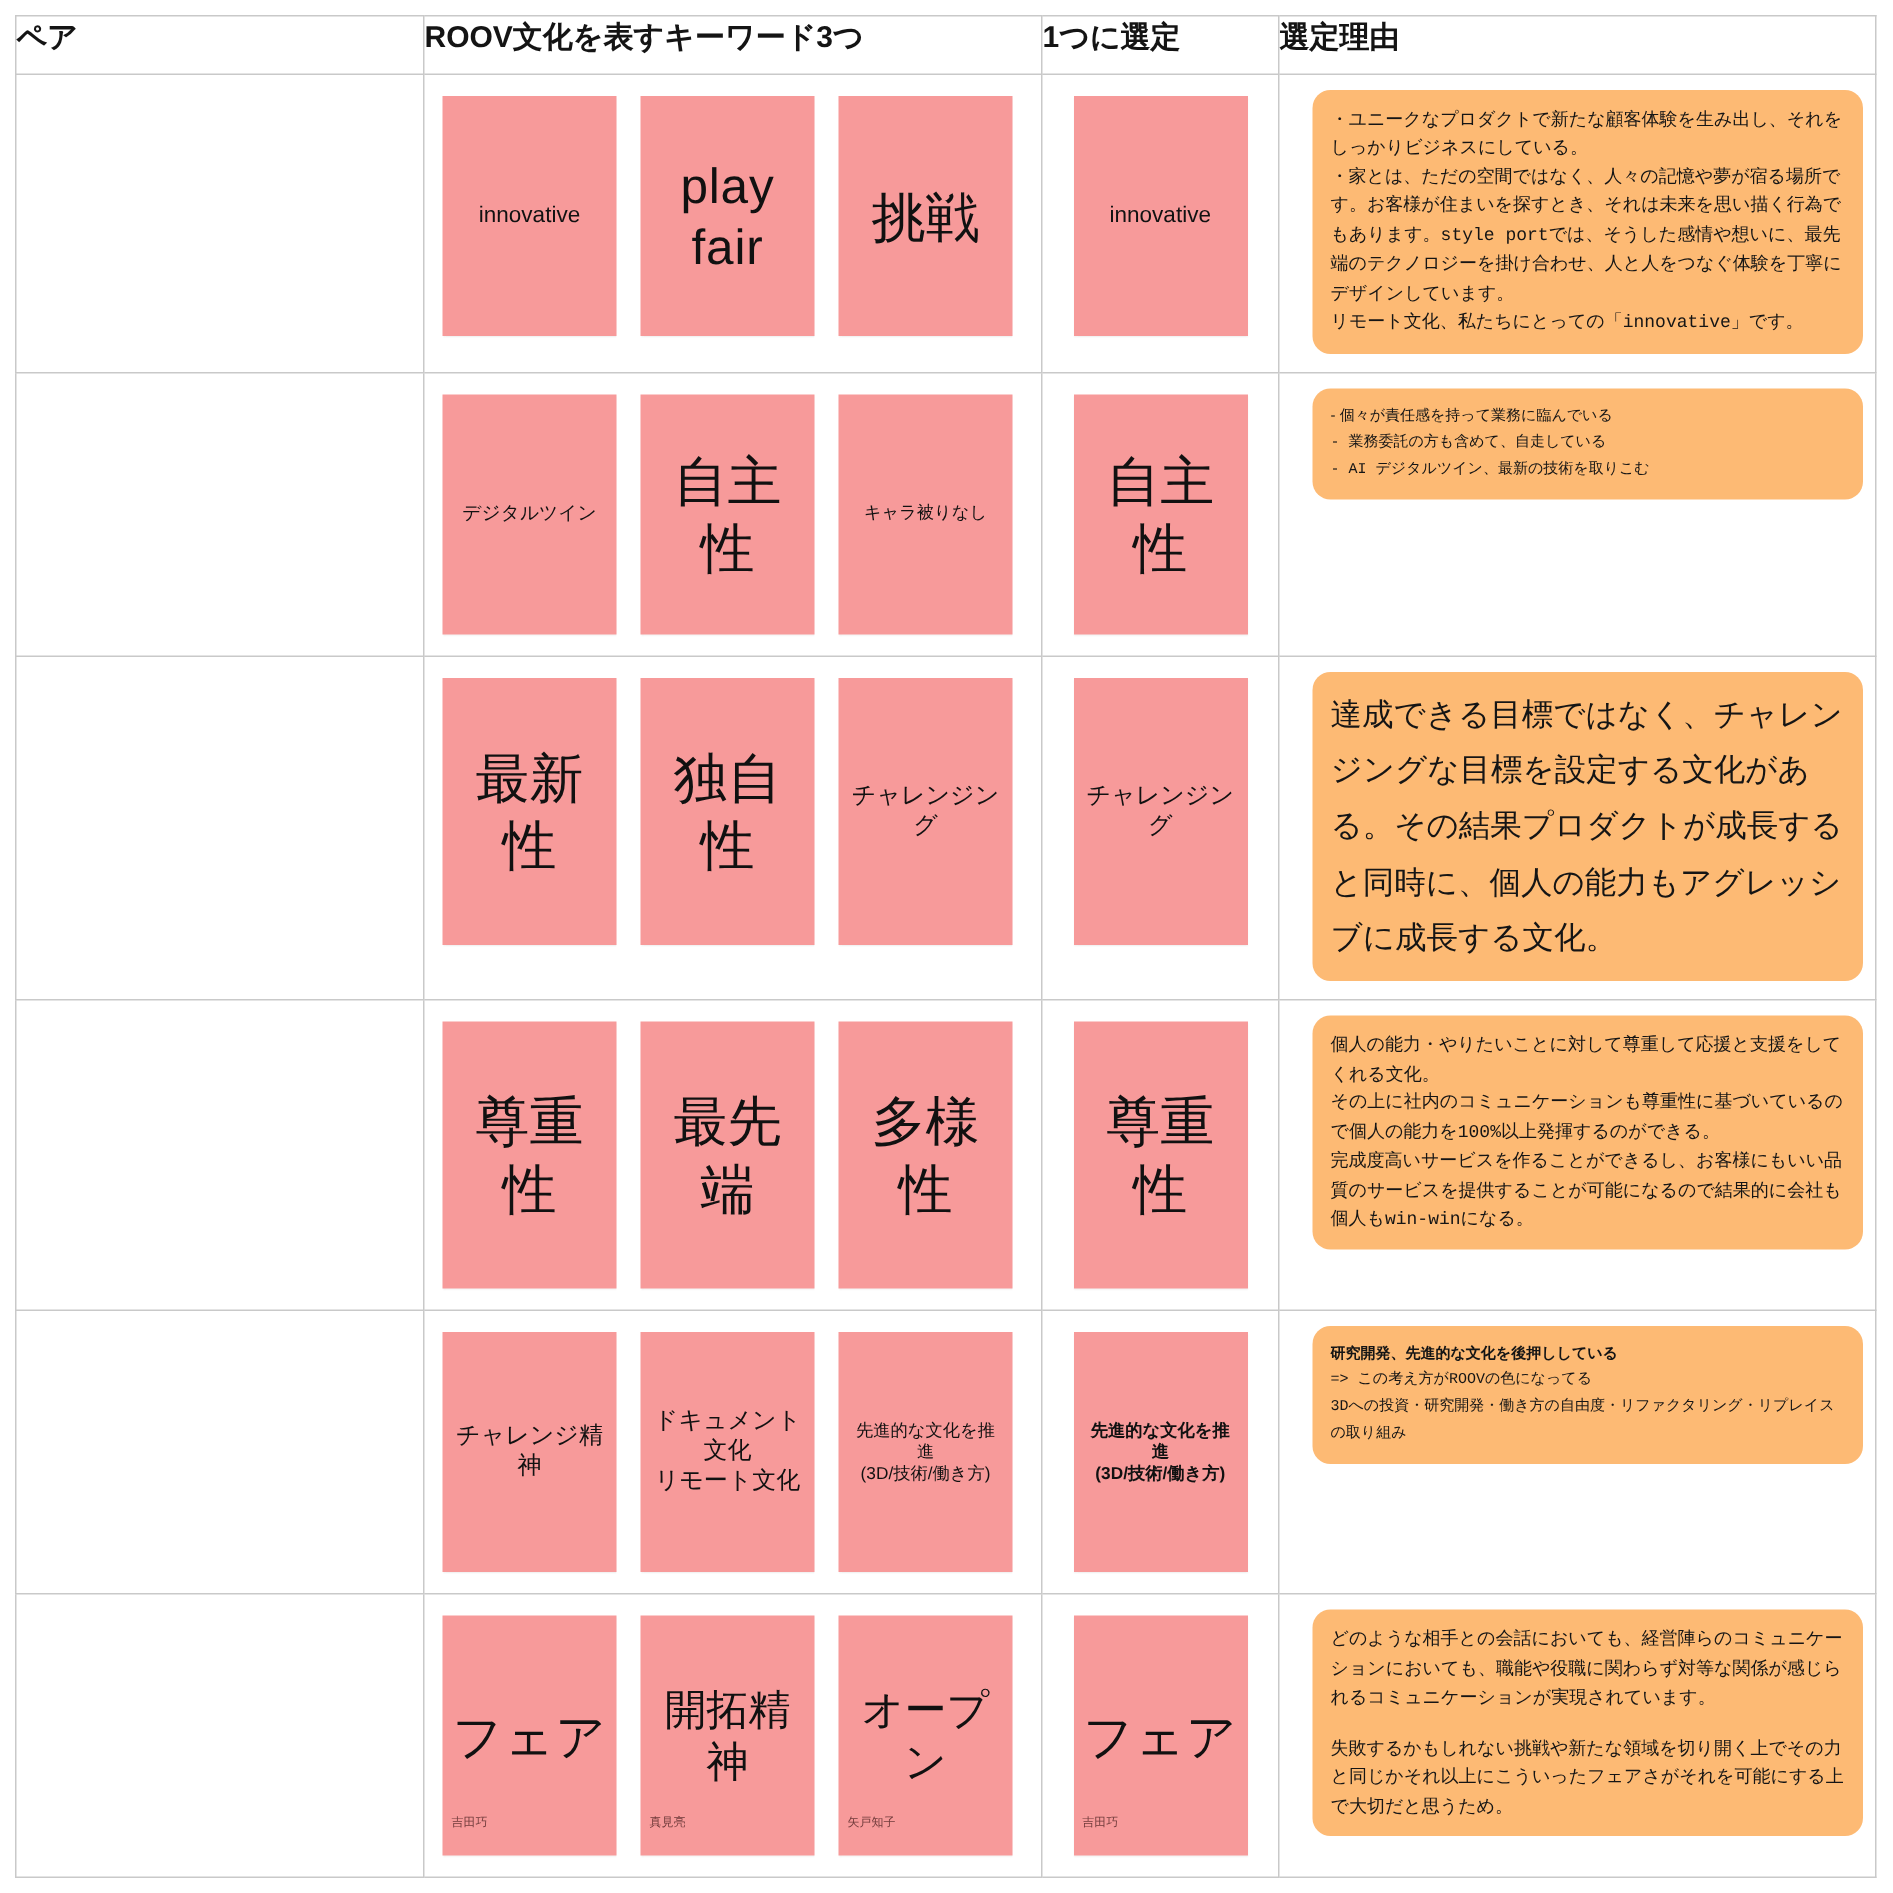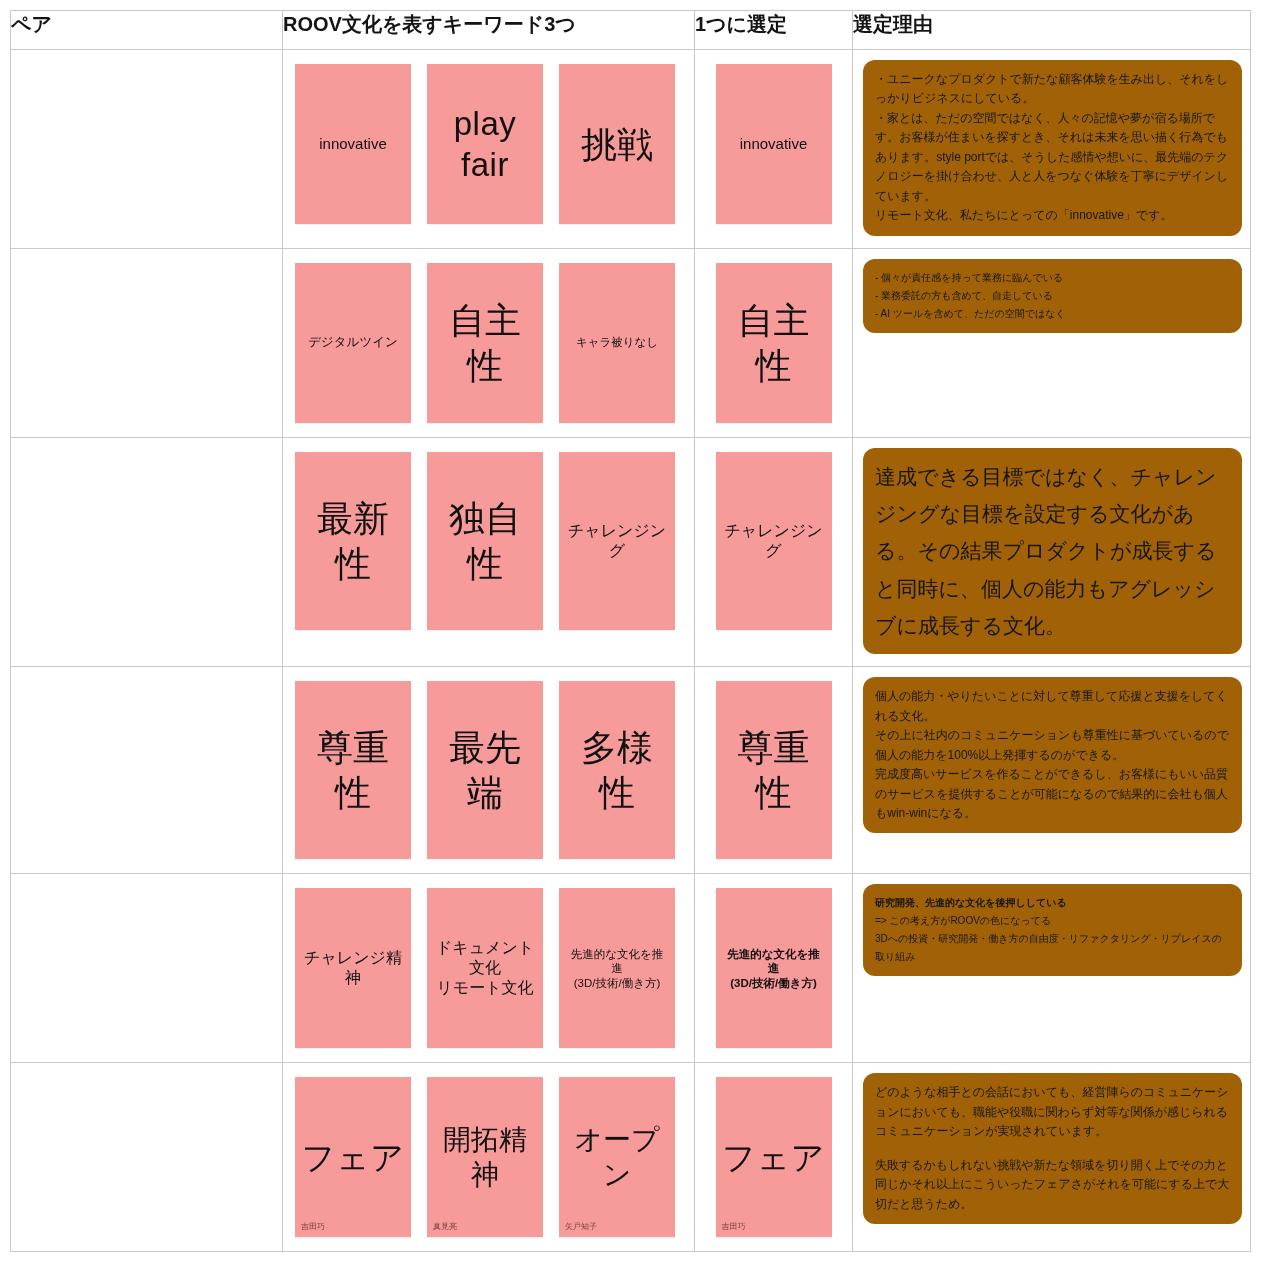--- a/index.html
+++ b/index.html
@@ -76,58 +76,58 @@
     padding: 6px 6px;
     position: relative;
     color: #111;
     line-height: 1.25;
     box-shadow: 0 1px 1px rgba(0,0,0,0.05);
   }
   .note.tall { min-height: 178px; }
   .note .txt { width: 100%; }
   .note .author {
     position: absolute;
-    bottom: 5px;
+    bottom: 17px;
     left: 6px;
     font-size: 8px;
     color: #5a2b2b;
     opacity: .85;
     text-align: right;
   }
 
   
   .fs-11 { font-size: 11.5px; }
   .fs-12 { font-size: 12.5px; }
   .fs-13 { font-size: 16px; }
   .fs-15 { font-size: 15px; }
   .fs-28 { font-size: 28px; }
   .fs-33 { font-size: 33px; letter-spacing: 0.5px; }
   .fs-36 { font-size: 36px; }
   .w-strong { font-weight: 700; }
 
   
   .reason {
-    background: #a16207;
+    background: #fdba74;
     border-radius: 12px;
-    margin: 10px 8px 12px 10px;
+    margin: 10px 8px 12px 22px;
     padding: 10px 12px;
     font-size: 12px;
     line-height: 1.62;
     color: #151515;
   }
   .reason.big {
     font-size: 21px;
     line-height: 1.78;
   }
   .reason.mid {
     font-size: 10px;
     line-height: 1.8;
   }
   .reason p { margin: 0; }
-  .reason p + p { margin-top: 0px; }
+  .reason p + p { margin-top: 0px; font-family: Liberation Mono, monospace; }
   .reason .spacer { height: 14px; }
   .reason .b { font-weight: 700; }
 
   td.kw-cell { height: 1px; }
   .pair-cell { }
 </style>
 </head>
 <body>
 
 <div class="board">
@@ -196,21 +196,21 @@
             <div class="sel-wrap">
               <div class="note ">
                 <div class="txt fs-36">自主性</div>
               </div>
             </div>
           </td>
           <td class="notes-cell">
             <div class="reason mid">
               <p>- 個々が責任感を持って業務に臨んでいる</p>
               <p>- 業務委託の方も含めて、自走している</p>
-              <p>- AI ツールを含めて、ただの空間ではなく</p>
+              <p>- AI デジタルツイン、最新の技術を取りこむ</p>
             </div>
           </td>
         </tr>
         <tr>
           <td class="pair-cell"></td>
           <td class="kw-cell">
             <div class="kw-row">
               <div class="note tall">
                 <div class="txt fs-36">最新性</div>
               </div>

